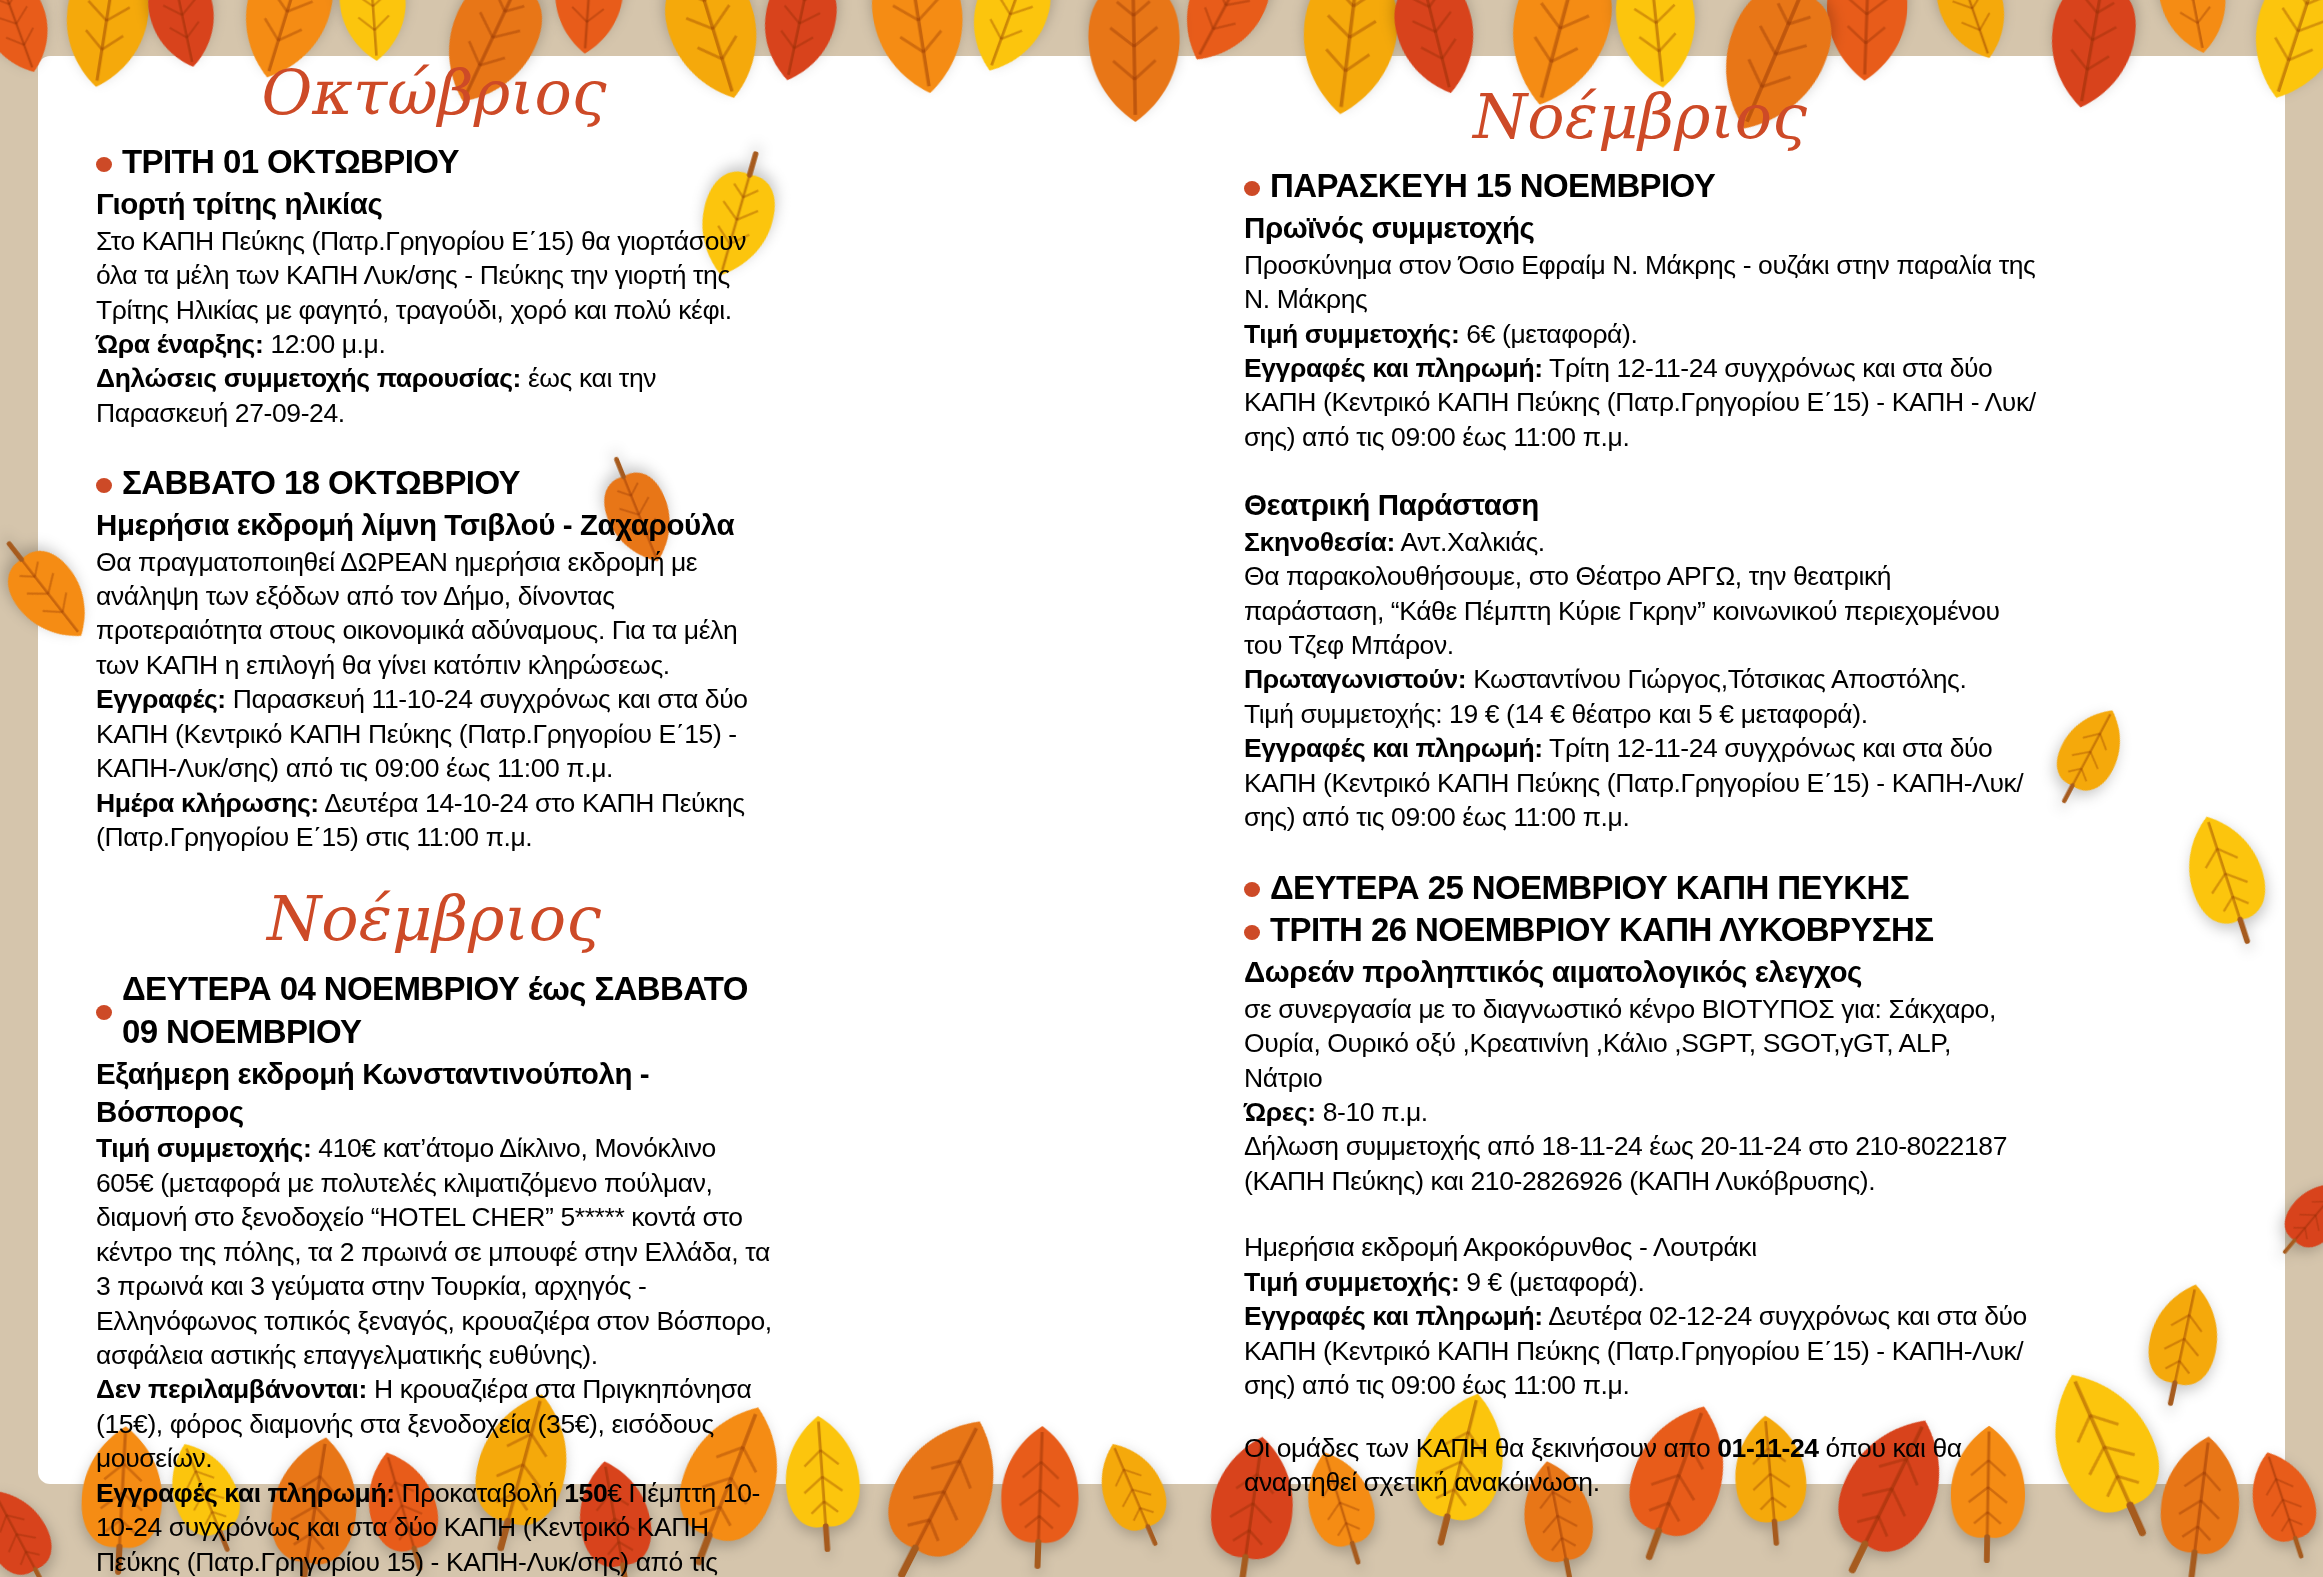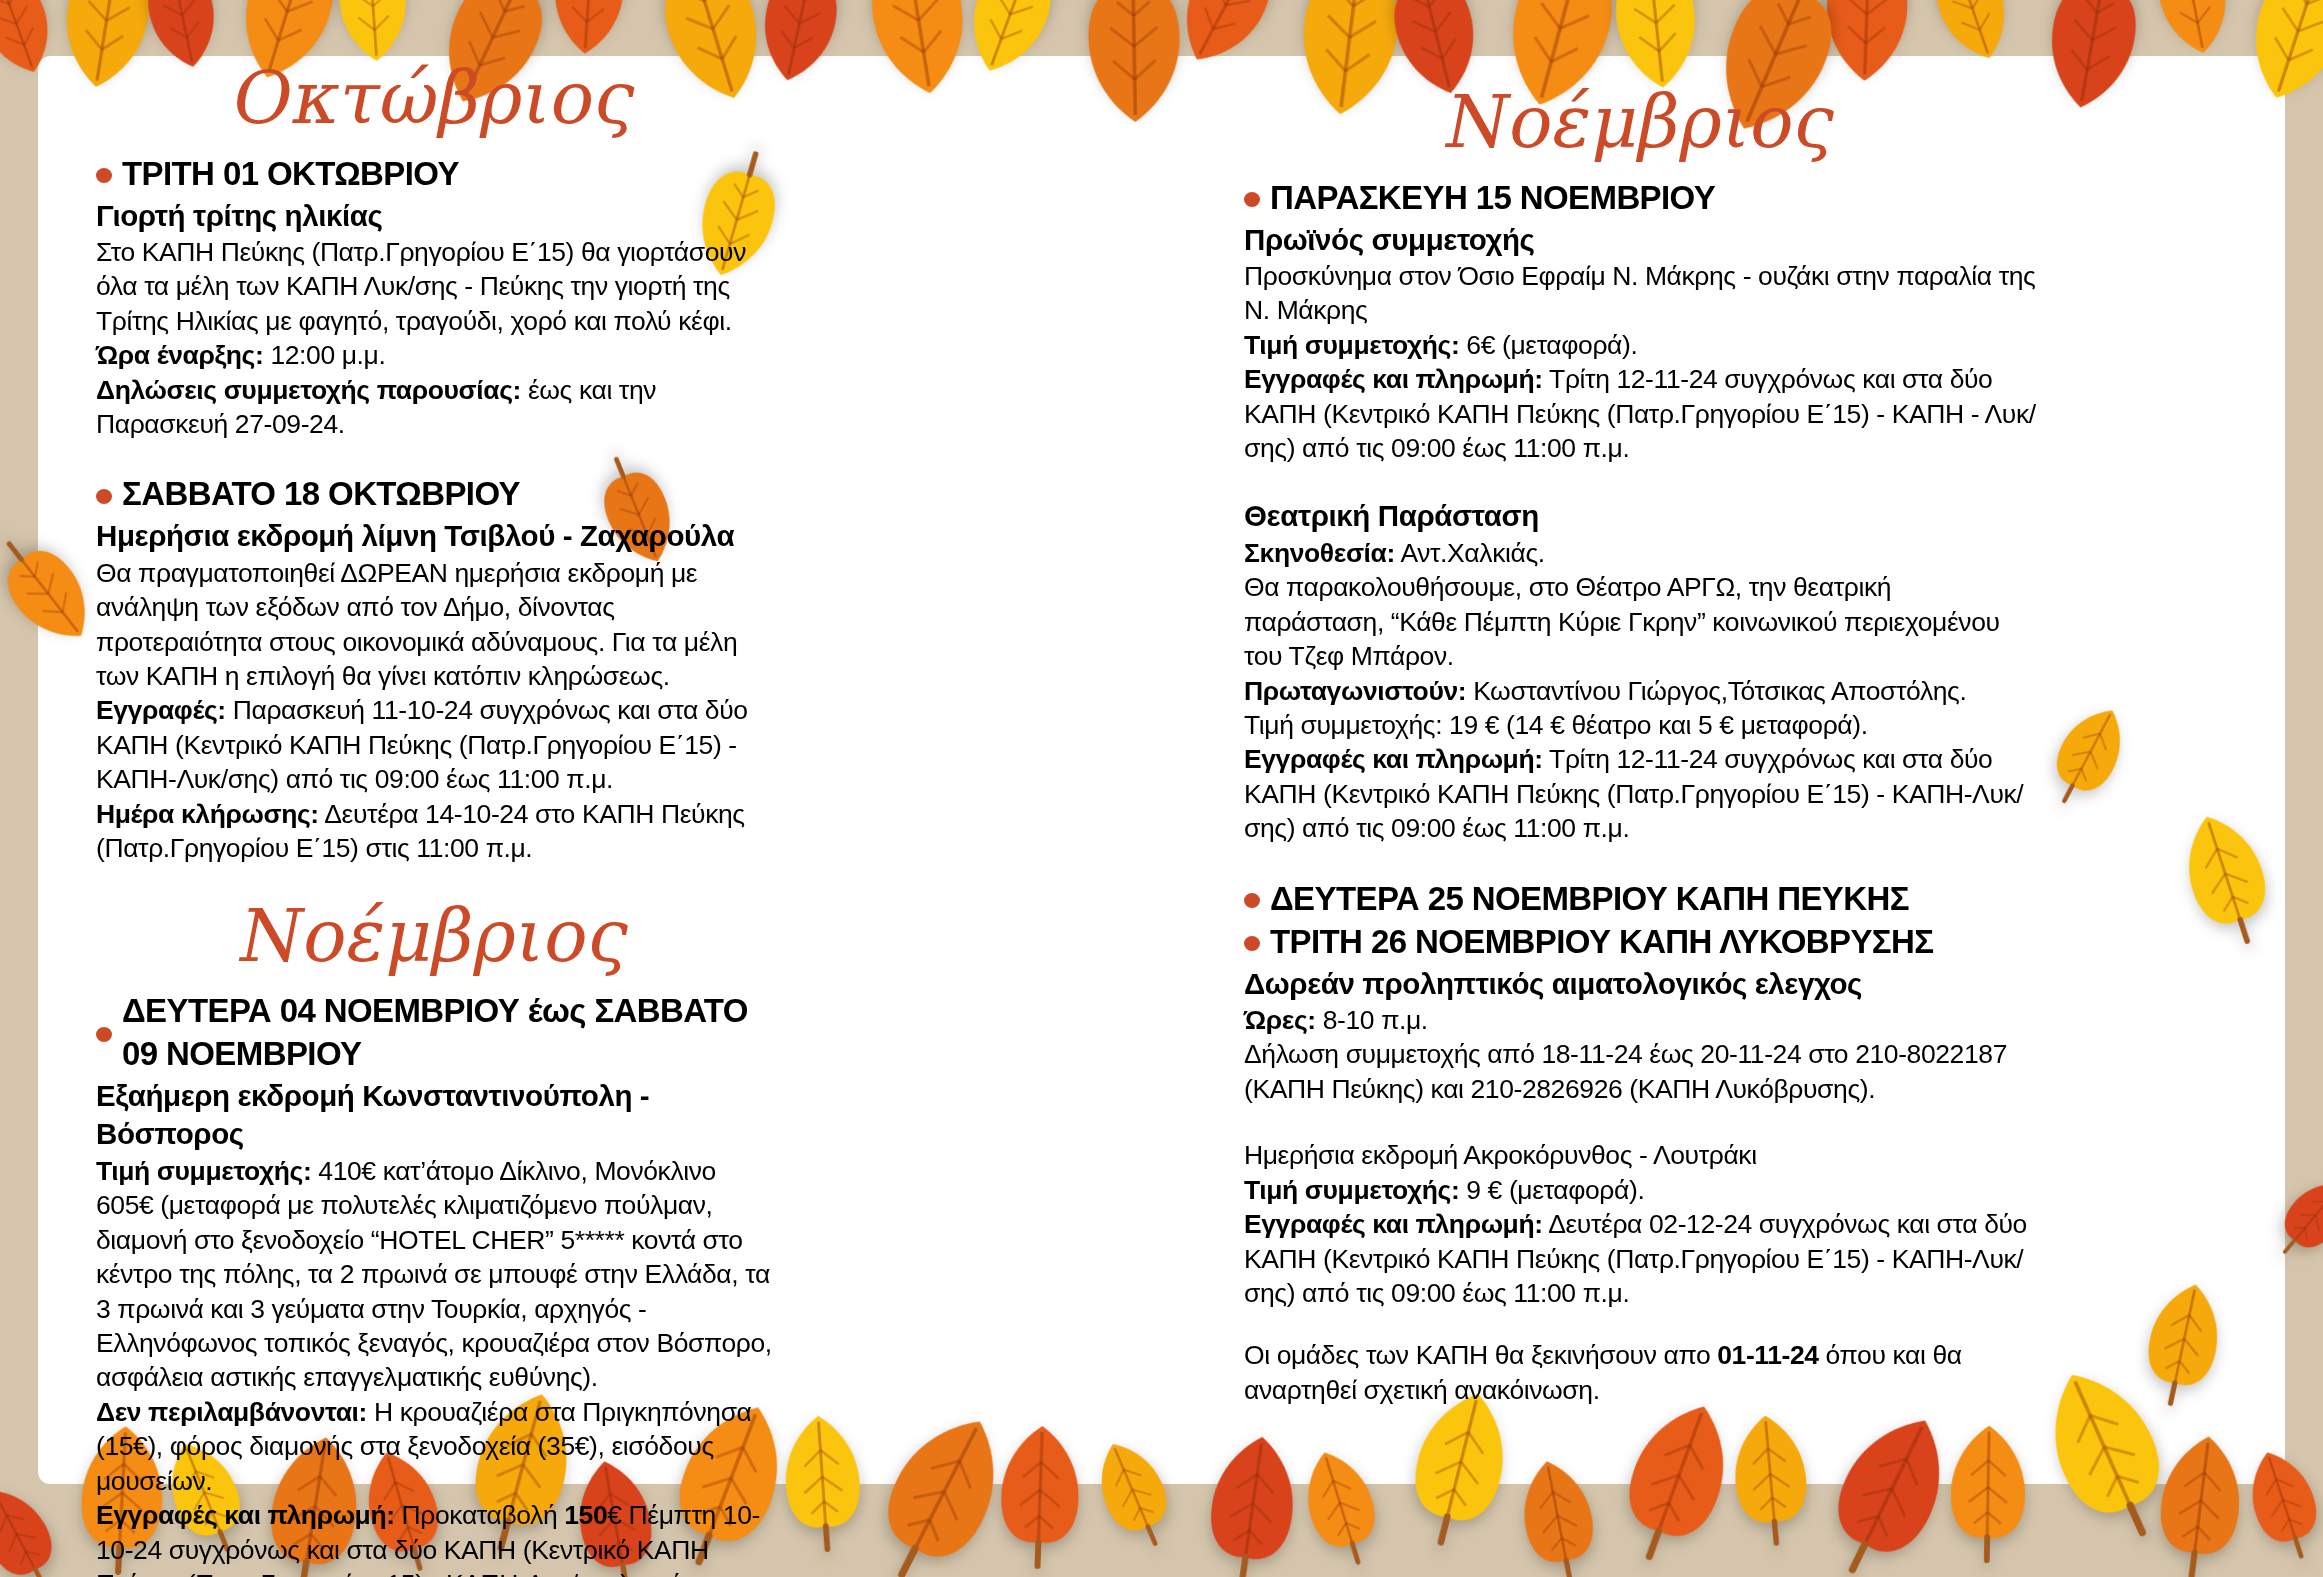--- a/index.html
+++ b/index.html
@@ -11,21 +11,21 @@
   .page{
     position:absolute;left:38px;top:56px;width:2247px;height:1428px;
     background:#ffffff;border-radius:12px;z-index:1;
   }
   .col{position:absolute;z-index:5;}
   #col-left{left:96px;top:58px;width:676px;}
   #col-right{left:1244px;top:82px;width:792px;}
 
   .month{
     font-family:"DejaVu Serif",serif;font-style:italic;
-    font-size:72px;line-height:1.12;text-align:center;
+    font-size:62px;line-height:1.12;text-align:center;
     margin:0 0 14px 0;
   }
   .event{margin-top:32px;}
   .event:first-child,.month + .event{margin-top:0;}
   .evt-head{
     font-size:33px;font-weight:bold;letter-spacing:-0.6px;line-height:1.3;
     display:flex;align-items:center;gap:10px;
   }
   .dot{width:16px;height:15px;border-radius:50%;flex:none;margin-top:3px;}
   .evt-sub{
@@ -101,20 +101,21 @@
     <section class="event">
       <div class="evt-head">
         <span class="dot" style="background: rgb(205, 74, 39);"></span>
         <span>ΔΕΥΤΕΡΑ 25 ΝΟΕΜΒΡΙΟΥ ΚΑΠΗ ΠΕΥΚΗΣ</span>
       </div>
       <div class="evt-head">
         <span class="dot" style="background: rgb(205, 74, 39);"></span>
         <span>ΤΡΙΤΗ 26 ΝΟΕΜΒΡΙΟΥ ΚΑΠΗ ΛΥΚΟΒΡΥΣΗΣ</span>
       </div>
       <div class="evt-sub">Δωρεάν προληπτικός αιματολογικός ελεγχος</div>
+      <p class="body"><span>σε συνεργασία με το διαγνωστικό κένρο ΒΙΟΤΥΠΟΣ για: Σάκχαρο, Ουρία, Ουρικό οξύ ,Κρεατινίνη ,Κάλιο ,SGPT, SGOT,γGT, ALP, Νάτριο</span></p>
       <p class="body"><b>Ώρες:</b><span> 8-10 π.μ.</span></p>
       <p class="body"><span>Δήλωση συμμετοχής από 18-11-24 έως 20-11-24 στο 210-8022187 (ΚΑΠΗ Πεύκης) και 210-2826926 (ΚΑΠΗ Λυκόβρυσης).</span></p>
     </section>
     <section class="event">
       <p class="body"><span>Ημερήσια εκδρομή Ακροκόρυνθος - Λουτράκι</span></p>
       <p class="body"><b>Τιμή συμμετοχής:</b><span> 9 € (μεταφορά).</span></p>
       <p class="body"><b>Εγγραφές και πληρωμή:</b><span> Δευτέρα 02-12-24 συγχρόνως και στα δύο ΚΑΠΗ (Κεντρικό ΚΑΠΗ Πεύκης (Πατρ.Γρηγορίου Ε΄15) - ΚΑΠΗ-Λυκ/σης) από τις 09:00 έως 11:00 π.μ.</span></p>
     </section>
     <p class="body gap"><span>Οι ομάδες των ΚΑΠΗ θα ξεκινήσουν απο </span><b>01-11-24</b><span> όπου και θα αναρτηθεί σχετική ανακόινωση.</span></p>
   </div>

